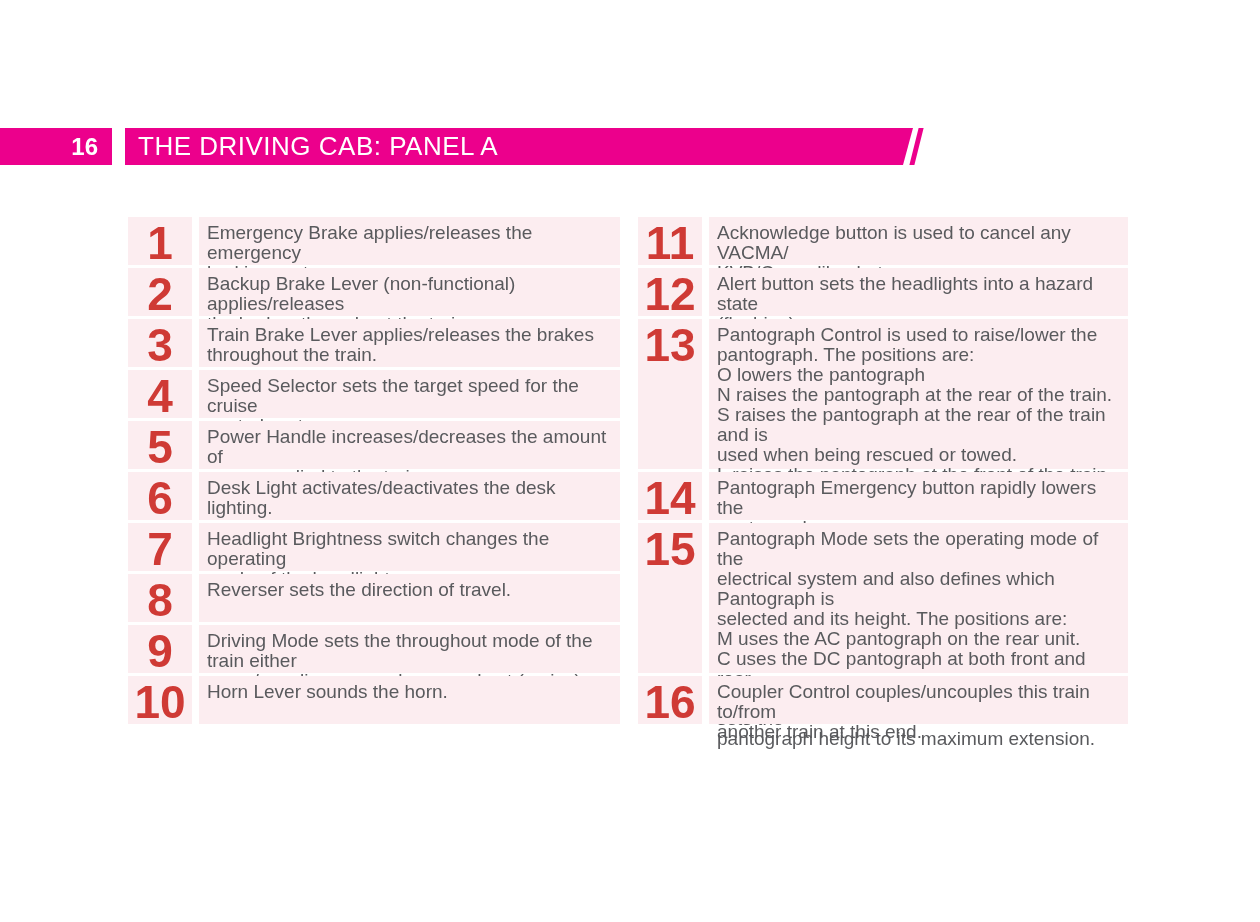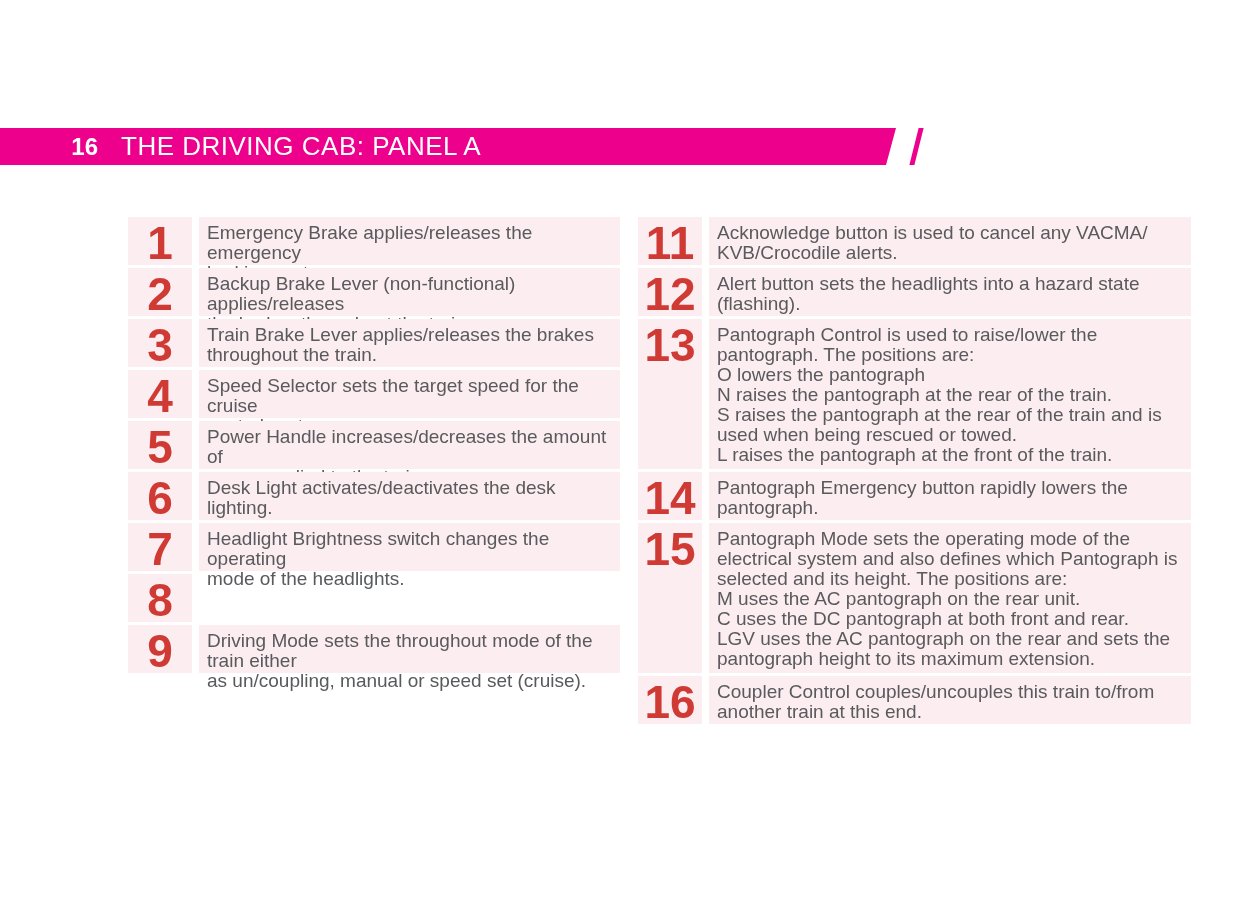--- a/index.html
+++ b/index.html
@@ -25,21 +25,21 @@
     color: #ffffff;
     font-size: 24px;
     font-weight: bold;
     line-height: 37px;
     text-align: right;
     padding-right: 14px;
   }
 
   .title-bar {
     position: absolute;
-    left: 108px; top: 0;
+    left: 125px; top: 0;
     width: 788px; height: 37px;
     background: #ec008c;
     clip-path: polygon(0 0, 788px 0, 778px 37px, 0 37px);
     color: #ffffff;
     font-size: 26px;
     line-height: 37px;
     padding-left: 13px;
     letter-spacing: 0.5px;
     white-space: nowrap;
   }
@@ -50,21 +50,21 @@
     width: 5px; height: 37px;
     background: #ec008c;
     transform: skewX(-14deg);
   }
 
   
   .columns { position: absolute; top: 217px; left: 0; width: 100%; }
 
   .col { position: absolute; top: 0; }
   .col-left  { left: 128px; width: 492px; }
-  .col-right { left: 638px; width: 553px; }
+  .col-right { left: 638px; width: 490px; }
 
   .row { display: flex; height: 48px; margin-bottom: 3px; }
   .row.tall { height: 150px; }
 
   .num-cell {
     width: 64px;
     background: #fcedf0;
     color: #cf3a35;
     font-size: 46px;
     font-weight: bold;
@@ -128,25 +128,30 @@
         <div class="num-cell">6</div>
         <div class="text-cell">Desk Light activates/deactivates the desk lighting.</div>
       </div>
       <div class="row">
         <div class="num-cell">7</div>
         <div class="text-cell">Headlight Brightness switch changes the operating
 mode of the headlights.</div>
       </div>
       <div class="row">
         <div class="num-cell">8</div>
+        <div class="text-cell">Reverser sets the direction of travel.</div>
       </div>
       <div class="row">
         <div class="num-cell">9</div>
         <div class="text-cell">Driving Mode sets the throughout mode of the train either
 as un/coupling, manual or speed set (cruise).</div>
+      </div>
+      <div class="row">
+        <div class="num-cell">10</div>
+        <div class="text-cell">Horn Lever sounds the horn.</div>
       </div>
     </div>
 
     <div class="col col-right">
       <div class="row">
         <div class="num-cell">11</div>
         <div class="text-cell">Acknowledge button is used to cancel any VACMA/
 KVB/Crocodile alerts.</div>
       </div>
       <div class="row">

